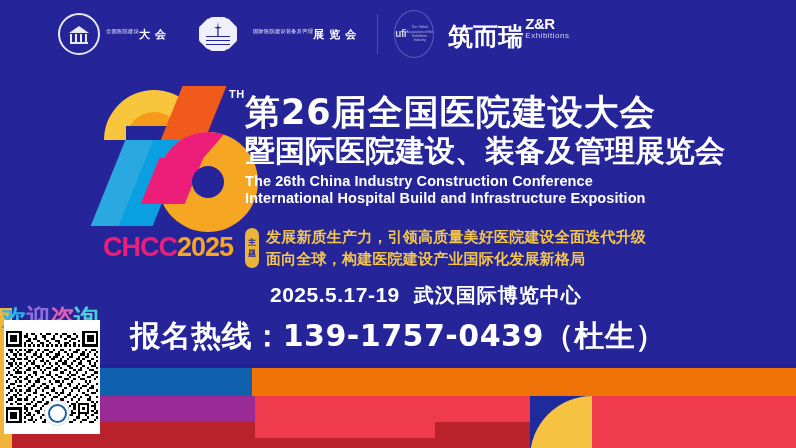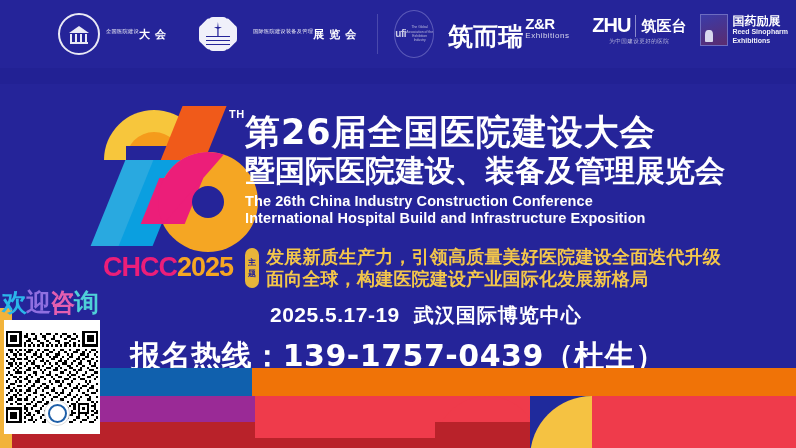--- a/index.html
+++ b/index.html
@@ -89,21 +89,21 @@
   .sino .emb:after{content:"";position:absolute;left:4px;bottom:3px;width:8px;height:12px;
      background:#d8d8ee;border-radius:40% 40% 10% 10%;}
   .sino .st{display:flex;flex-direction:column;}
   .sino .s1{font-size:12px;font-weight:bold;color:#ffffff;line-height:13px;
      font-family:"DejaVu Sans",sans-serif;}
   .sino .s2{font-size:7px;color:#efeff8;line-height:8.5px;font-weight:bold;}
   .sino .s3{font-size:7px;color:#efeff8;line-height:8.5px;font-weight:bold;}
 
   
   .main{
-    position:absolute;left:0;top:84px;width:796px;height:300px;
+    position:absolute;left:0;top:64px;width:796px;height:300px;
     background:#252499;
   }
   
   .logo26{position:absolute;left:95px;top:18px;width:165px;height:200px;}
   .num-wrap{position:absolute;left:5px;top:0;width:150px;height:140px;}
   .arc2{position:absolute;left:4px;top:8px;width:100px;height:100px;border-radius:50%;
     background:#f7c63c;clip-path:polygon(0 0,100% 0,100% 50%,0 50%);}
   .arc2in{position:absolute;left:26px;top:30px;width:56px;height:56px;border-radius:50%;
     background:#f59b1c;clip-path:polygon(0 0,100% 0,100% 50%,0 50%);}
   .arc2cut{position:absolute;left:26px;top:44px;width:56px;height:14px;background:#252499;}
@@ -137,21 +137,21 @@
   .t-en{margin-top:4px;}
   .t-en div{font-size:14.5px;font-weight:bold;color:#ffffff;line-height:17px;letter-spacing:.1px;
     white-space:nowrap;}
   .theme{position:absolute;left:245px;top:162px;display:flex;align-items:flex-start;gap:7px;}
   .theme-badge{
     width:14px;height:40px;border-radius:7px;background:#e8b53a;
     display:flex;flex-direction:column;align-items:center;justify-content:center;
     color:#252499;font-size:8px;font-weight:bold;line-height:11px;flex:none;margin-top:2px;
     font-family:"DejaVu Sans",sans-serif;
   }
-  .theme-lines div{font-size:18px;color:#f3c64b;line-height:22px;font-weight:bold;
+  .theme-lines div{font-size:15px;color:#f3c64b;line-height:22px;font-weight:bold;
     letter-spacing:.2px;white-space:nowrap;font-family:"DejaVu Sans",sans-serif;}
   .datev{position:absolute;left:270px;top:218px;display:flex;align-items:baseline;gap:14px;}
   .datev .d{font-size:21px;font-weight:bold;color:#ffffff;letter-spacing:.5px;}
   .datev .v{font-size:20px;font-weight:bold;color:#ffffff;letter-spacing:1px;
     font-family:"DejaVu Sans",sans-serif;}
   .hotline{position:absolute;left:0;top:252px;width:796px;text-align:center;
     font-size:30px;font-weight:bold;color:#ffffff;letter-spacing:.5px;
     font-family:"DejaVu Sans",sans-serif;white-space:nowrap;}
 
   
@@ -168,21 +168,21 @@
     background:#1f2a9c;border-radius:0 0 0 0;
     clip-path:polygon(0 0,100% 0,100% 100%,0 100%);}
   .b-yellowpie{position:absolute;left:530px;top:28px;width:62px;height:62px;background:#f5c242;
     border-top-left-radius:62px;}
   .b-redright{position:absolute;left:592px;top:28px;width:204px;height:52px;background:#ef3b4b;}
   .b-darkbot{position:absolute;left:255px;top:70px;width:180px;height:10px;background:#b9222a;}
 
   
   .qrpanel{position:absolute;left:0;top:286px;width:104px;height:162px;}
   .qr-accentL{position:absolute;left:0;top:22px;width:12px;height:140px;background:#f2b33a;}
-  .welcome{position:absolute;left:2px;top:0;width:102px;height:34px;
+  .welcome{position:absolute;left:2px;top:16px;width:102px;height:34px;
     font-size:25px;font-weight:bold;line-height:34px;letter-spacing:-1px;
     font-family:"DejaVu Sans",sans-serif;white-space:nowrap;}
   .welcome span:nth-child(1){color:#2bb6ea;}
   .welcome span:nth-child(2){color:#8f6fe0;}
   .welcome span:nth-child(3){color:#e45fb0;}
   .welcome span:nth-child(4){color:#4fd0d8;}
   .qrbox{position:absolute;left:4px;top:34px;width:96px;height:114px;background:#ffffff;
     padding:2px;box-sizing:border-box;}
   .qrimg{width:100%;height:100%;}
   .qr-center{position:absolute;left:40px;top:80px;width:24px;height:24px;border-radius:50%;
@@ -232,41 +232,20 @@
     </div>
 
     <div class="zr">
       <div class="cn">筑而瑞</div>
       <div class="en">
         <div class="l1">Z&amp;R</div>
         <div class="l2">Exhibitions</div>
       </div>
     </div>
 
-    <div class="right-logos">
-      <div>
-        <div class="zhu">
-          <div class="mark">ZHU</div>
-          <div class="bar"></div>
-          <div class="zbox">
-            <div class="zt">筑医台</div>
-          </div>
-        </div>
-        <div class="zhu-sub">为中国建设更好的医院</div>
-      </div>
-
-      <div class="sino">
-        <div class="emb"></div>
-        <div class="st">
-          <div class="s1">国药励展</div>
-          <div class="s2">Reed Sinopharm</div>
-          <div class="s3">Exhibitions</div>
-        </div>
-      </div>
-    </div>
   </div>
 
   <div class="main">
 
     <div class="logo26">
       <div class="num-wrap">
         <div class="arc2"></div>
         <div class="arc2in"></div>
         <div class="arc2cut"></div>
         <div class="slash"></div>

